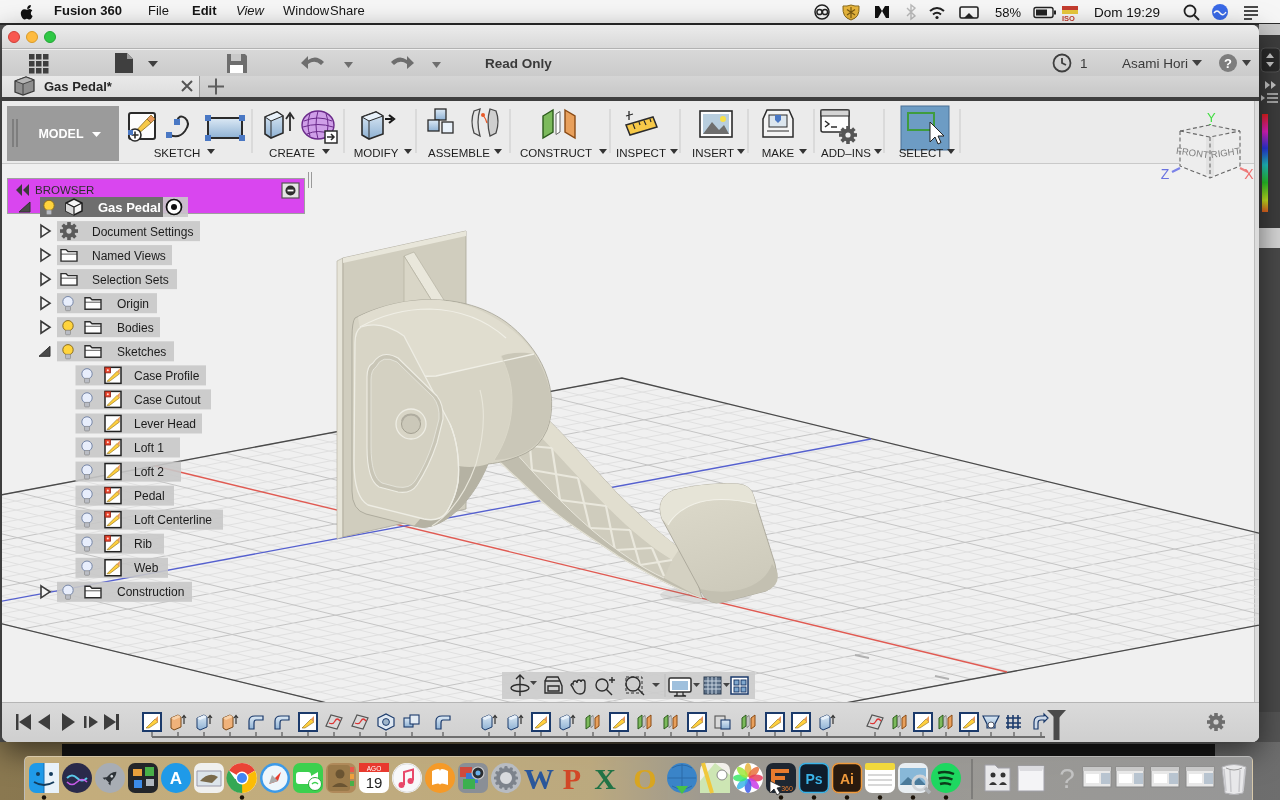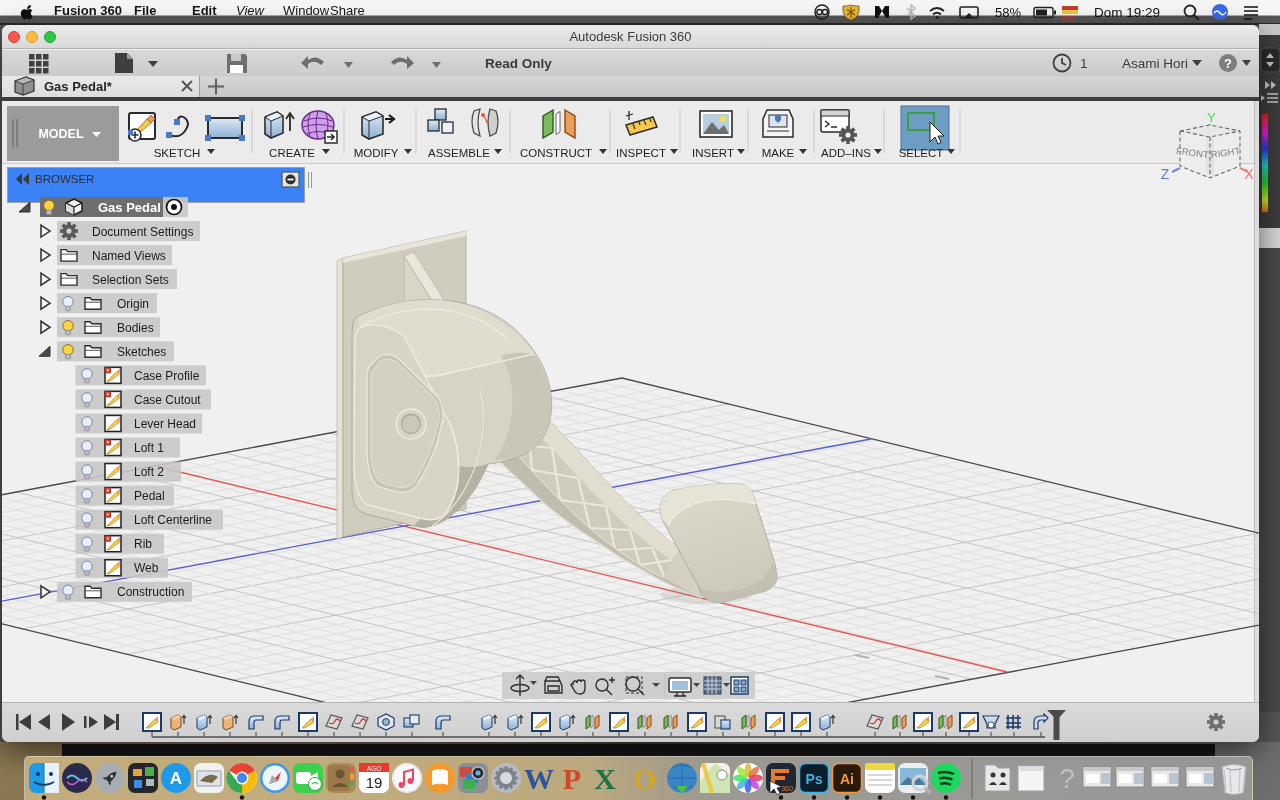--- a/index.html
+++ b/index.html
@@ -1,43 +1,43 @@
 <!DOCTYPE html>
 <html><head><meta charset="utf-8"><style>
 *{margin:0;padding:0;box-sizing:border-box;}
 html,body{width:1280px;height:800px;overflow:hidden;font-family:"Liberation Sans",sans-serif;background:#555;}
 .abs{position:absolute;}
 #stage{position:relative;width:1280px;height:800px;}
-#menubar{position:absolute;left:0;top:0;width:1280px;height:16px;background:#f6f6f6;color:#161616;font-size:13px;border-bottom:1px solid #a8a8a8;}
+#menubar{position:absolute;left:0;top:0;width:1280px;height:25px;background:#f6f6f6;color:#161616;font-size:13px;border-bottom:1px solid #a8a8a8;}
 #menubar .mi{position:absolute;top:3px;}
 #fwin{position:absolute;left:2px;top:25px;width:1257px;height:717px;border-radius:7px;background:#f0f0f0;box-shadow:0 10px 30px rgba(0,0,0,0.55);overflow:hidden;}
 #winshift{position:absolute;left:-2px;top:-25px;width:1280px;height:800px;}
 #titlebar{position:absolute;left:2px;top:25px;width:1257px;height:24px;background:linear-gradient(#ececec,#d8d8d8);border-bottom:1px solid #b2b2b2;}
 .tl{position:absolute;top:31px;width:12px;height:12px;border-radius:6px;}
 #wtitle{position:absolute;left:2px;top:29px;width:1257px;text-align:center;font-size:13px;color:#3c3c3c;}
 #toolbar{position:absolute;left:2px;top:50px;width:1257px;height:26px;background:linear-gradient(#d8d8d8,#cbcbcb);}
 #tabbar{position:absolute;left:2px;top:76px;width:1257px;height:21px;background:linear-gradient(#d5d5d5,#c7c7c7);}
 #tabdark{position:absolute;left:2px;top:97px;width:1257px;height:4px;background:#3e3e3e;}
 #tab1{position:absolute;left:2px;top:76px;width:198px;height:21px;background:linear-gradient(#e9e9e9,#dddddd);border-right:1px solid #9e9e9e;}
 #ribbon{position:absolute;left:2px;top:101px;width:1257px;height:63px;background:#ebebeb;border-bottom:1px solid #c9c9c9;}
 #viewport{position:absolute;left:2px;top:165px;width:1257px;height:537px;background:#f0f0f0;}
 #timeline{position:absolute;left:2px;top:702px;width:1257px;height:40px;background:linear-gradient(#dadada,#cfcfcf);border-top:1px solid #b5b5b5;}
-#bheader{position:absolute;left:7px;top:167px;width:298px;height:36px;background:#3b82f6;border:1px solid #9f9f9f;}
+#bheader{position:absolute;left:7px;top:178px;width:298px;height:36px;background:#d946ef;border:1px solid #9f9f9f;}
 #dock{position:absolute;left:24px;top:756px;width:1229px;height:44px;border-radius:5px 5px 0 0;background:linear-gradient(90deg,rgba(199,176,126,0.95) 0%,rgba(193,174,130,0.95) 46%,rgba(163,160,152,0.92) 56%,rgba(155,155,155,0.92) 100%);border:1px solid rgba(255,255,255,0.35);border-bottom:none;}
 </style></head>
 <body>
 <div id="stage">
 
 <div id="menubar">
  <svg class="abs" style="left:20px;top:4px" width="15" height="16" viewBox="0 0 15 16">
   <path d="M10.8,1 q0.3,1.8 -1,3 q-1.3,1.2 -2.6,1 q-0.2,-1.7 1,-2.9 q1.2,-1.2 2.6,-1.1 Z" fill="#111"></path>
   <path d="M7.5,5.6 q1,-0.5 2.2,-0.5 q1.6,0.1 2.6,1.3 q-1.5,1 -1.5,2.8 q0,2 1.8,2.9 q-0.5,1.4 -1.3,2.4 q-0.8,1 -1.7,1 q-0.8,0 -1.9,-0.5 q-1,-0.5 -1.8,0 q-0.9,0.5 -1.6,0.5 q-1,0 -2,-1.4 q-1.3,-1.8 -1.5,-4 q-0.2,-2.4 1,-3.7 q1,-1.2 2.5,-1.2 q0.8,0 1.8,0.4 q0.9,0.4 1.4,0 Z" fill="#111"></path>
  </svg>
  <span class="mi" style="left:54px;font-weight:bold;">Fusion 360</span>
- <span class="mi" style="left:134px;font-weight:bold;">File</span>
+ <span class="mi" style="left:148px;">File</span>
  <span class="mi" style="left:192px;font-weight:bold;">Edit</span>
  <span class="mi" style="left:236px;font-style:italic;">View</span>
  <span class="mi" style="left:283px;">Window</span>
  <span class="mi" style="left:330px;">Share</span>
  <span class="mi" style="left:410px;margin-top:40px;">Help</span>
  <svg class="abs" style="left:812px;top:3px" width="460" height="19" viewBox="0 0 460 19">
   <g fill="none" stroke="#222" stroke-width="1.5">
    <circle cx="10" cy="9" r="7"></circle>
           <circle cx="7.5" cy="9" r="2.6"></circle>
           <circle cx="13" cy="9" r="2.6"></circle>
@@ -99,21 +99,20 @@
  <rect x="0" y="224" width="21" height="464" fill="#4a4a4a"></rect>
 </svg>
 
 <div id="fwin">
       <div id="winshift">
 
 <div id="titlebar"></div>
 <div class="tl" style="left:8px;background:#f85850;border:0.5px solid #d04038;"></div>
 <div class="tl" style="left:26px;background:#febb40;border:0.5px solid #d89a28;"></div>
 <div class="tl" style="left:44px;background:#2fc845;border:0.5px solid #24a636;"></div>
-<div id="wtitle">Autodesk Fusion 360</div>
 <div id="toolbar"></div>
 
 <svg class="abs" style="left:2px;top:50px" width="1257" height="26" viewBox="0 0 1257 26">
  <g fill="#3f3f3f">
   <rect x="27" y="4" width="5.5" height="5.5"></rect>
             <rect x="34" y="4" width="5.5" height="5.5"></rect>
             <rect x="41" y="4" width="5.5" height="5.5"></rect>
   <rect x="27" y="11" width="5.5" height="5.5"></rect>
             <rect x="34" y="11" width="5.5" height="5.5"></rect>
             <rect x="41" y="11" width="5.5" height="5.5"></rect>

